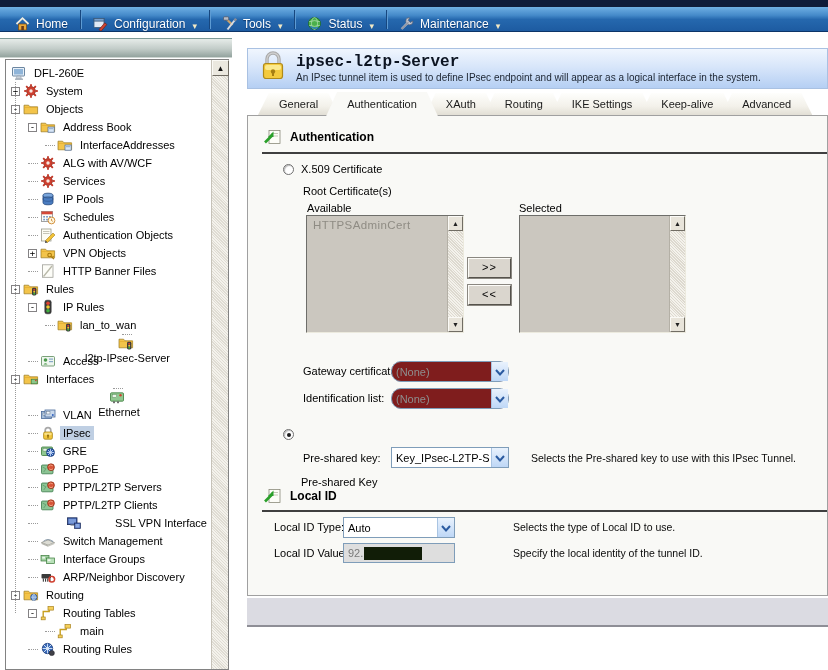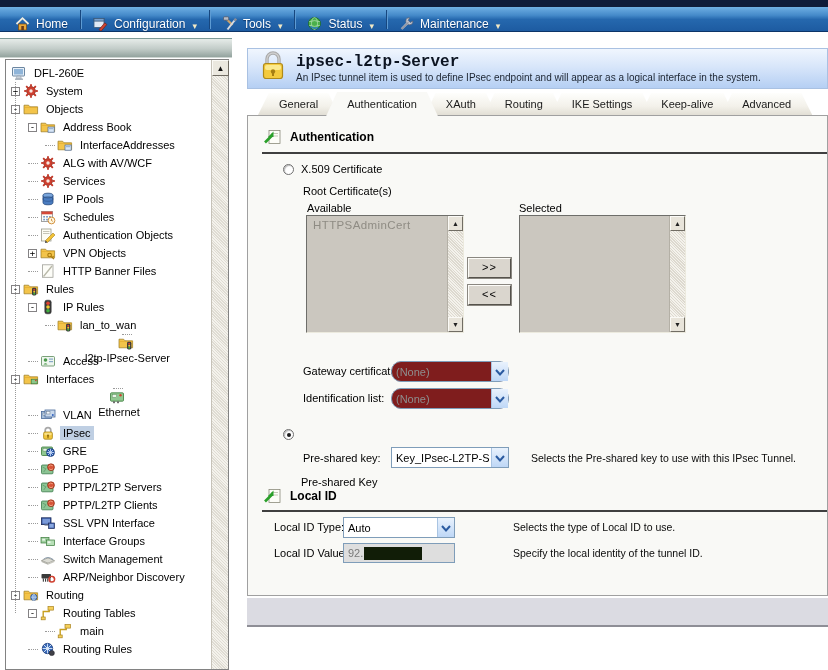--- a/index.html
+++ b/index.html
@@ -517,57 +517,57 @@
         <span class="ticon">
           <svg width="16" height="16" viewBox="0 0 16 16" xmlns="http://www.w3.org/2000/svg">
             <rect x="1.5" y="4" width="11.5" height="8.8" rx="1" fill="#8cc494" stroke="#3a7a4a" stroke-width="0.8"></rect>
             <path d="M2.5 6 l3.4 1.8 -2.2 3.2 M7 5 l2.6 2.2" stroke="#5a9a6a" stroke-width="0.8" fill="none"></path>
             <circle cx="11" cy="6.2" r="3.4" fill="#d85438" stroke="#8a2a10" stroke-width="0.7"></circle>
             <path d="M8.6 5.4 a3 3 0 0 1 4.2 -0.6 M9 7.8 a3 3 0 0 0 4 0" stroke="#f4b090" stroke-width="0.8" fill="none"></path>
           </svg>
         </span>
         <span class="tlabel">PPTP/L2TP Clients</span>
       </div>
-      <div class="tree-row" style="padding-left: 19px;">
+      <div class="tree-row" style="padding-left: 19px; justify-content: space-between;">
         <span class="leader"></span>
         <span class="ticon">
           <svg width="16" height="16" viewBox="0 0 16 16" xmlns="http://www.w3.org/2000/svg">
             <rect x="1.5" y="2.8" width="9.5" height="6.8" fill="#3a5aa8" stroke="#1a2a58" stroke-width="0.8"></rect>
             <rect x="2.5" y="3.8" width="7.5" height="4.8" fill="#7a9ad8"></rect>
             <rect x="4.5" y="9.6" width="3.5" height="1.2" fill="#9098a8"></rect>
             <rect x="8.5" y="8" width="6" height="5.5" fill="#4a6ab8" stroke="#1a2a58" stroke-width="0.7"></rect>
             <rect x="9.5" y="9" width="4" height="3.5" fill="#8aa8e0"></rect>
           </svg>
         </span>
         <span class="tlabel">SSL VPN Interface</span>
       </div>
       <div class="tree-row" style="padding-left: 19px;">
         <span class="leader"></span>
         <span class="ticon">
           <svg width="16" height="16" viewBox="0 0 16 16" xmlns="http://www.w3.org/2000/svg">
-            <rect x="1" y="4.5" width="8" height="5.5" fill="#a0d0a0" stroke="#3a7a3a" stroke-width="0.7"></rect>
-            <rect x="2.2" y="5.8" width="2.8" height="1.8" fill="#e8f4e8"></rect>
-            <rect x="6.5" y="7" width="8" height="5.5" fill="#b8e0b8" stroke="#3a7a3a" stroke-width="0.7"></rect>
-            <rect x="7.7" y="8.3" width="2.8" height="1.8" fill="#f0f8f0"></rect>
-          </svg>
-        </span>
-        <span class="tlabel">Interface Groups</span>
-      </div>
-      <div class="tree-row" style="padding-left: 19px;">
-        <span class="leader"></span>
-        <span class="ticon">
-          <svg width="16" height="16" viewBox="0 0 16 16" xmlns="http://www.w3.org/2000/svg">
             <path d="M1.5 9.5 L8 6.8 L14.5 9.5 L8 12.2 Z" fill="#dcdcd4" stroke="#8a8a82" stroke-width="0.7"></path>
             <path d="M1.5 9.5 L8 12.2 V13.8 L1.5 11.1 Z" fill="#b4b4ac"></path>
             <path d="M14.5 9.5 L8 12.2 V13.8 L14.5 11.1 Z" fill="#c6c6be"></path>
             <path d="M3.5 8.2 Q8 4.8 12.5 8.2" stroke="#8898a8" stroke-width="0.9" fill="none"></path>
             <path d="M11.5 7.6 l1.8 0.5 -1.1 1.3 Z" fill="#8898a8"></path>
           </svg>
         </span>
         <span class="tlabel">Switch Management</span>
+      </div>
+      <div class="tree-row" style="padding-left: 19px;">
+        <span class="leader"></span>
+        <span class="ticon">
+          <svg width="16" height="16" viewBox="0 0 16 16" xmlns="http://www.w3.org/2000/svg">
+            <rect x="1" y="4.5" width="8" height="5.5" fill="#a0d0a0" stroke="#3a7a3a" stroke-width="0.7"></rect>
+            <rect x="2.2" y="5.8" width="2.8" height="1.8" fill="#e8f4e8"></rect>
+            <rect x="6.5" y="7" width="8" height="5.5" fill="#b8e0b8" stroke="#3a7a3a" stroke-width="0.7"></rect>
+            <rect x="7.7" y="8.3" width="2.8" height="1.8" fill="#f0f8f0"></rect>
+          </svg>
+        </span>
+        <span class="tlabel">Interface Groups</span>
       </div>
       <div class="tree-row" style="padding-left: 19px;">
         <span class="leader"></span>
         <span class="ticon">
           <svg width="16" height="16" viewBox="0 0 16 16" xmlns="http://www.w3.org/2000/svg">
             <rect x="1.5" y="5" width="9.5" height="4.5" rx="0.8" fill="#3a3a3a"></rect>
             <g fill="#3a3a3a">
               <rect x="2.8" y="9.5" width="1.1" height="3.2"></rect>
               <rect x="5" y="9.5" width="1.1" height="3.2"></rect>
               <rect x="7.2" y="9.5" width="1.1" height="3.2"></rect>

